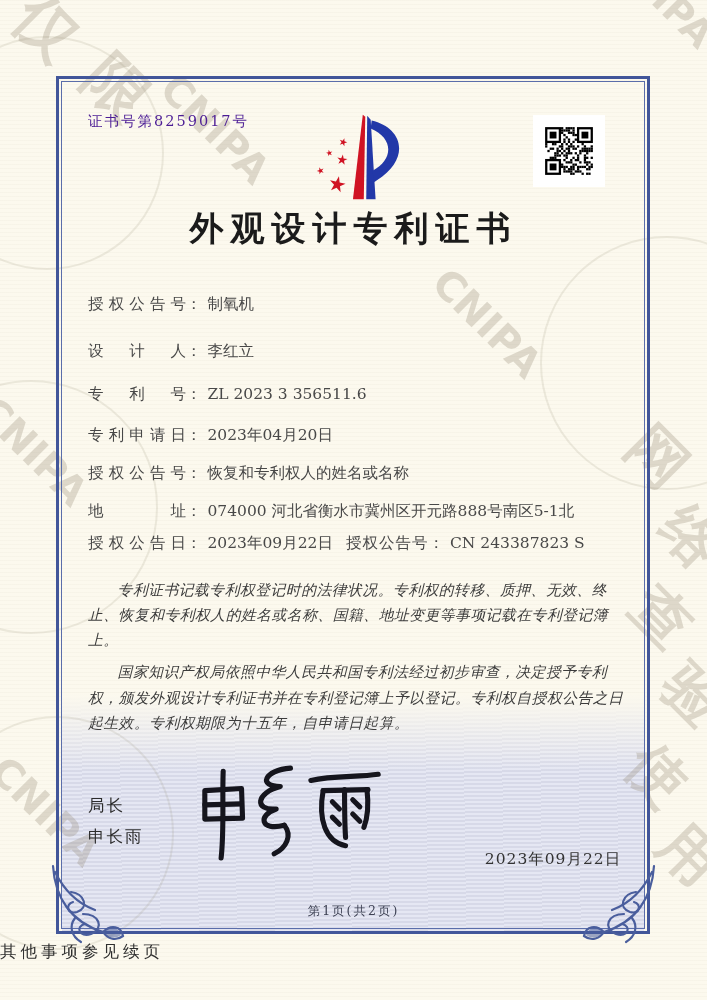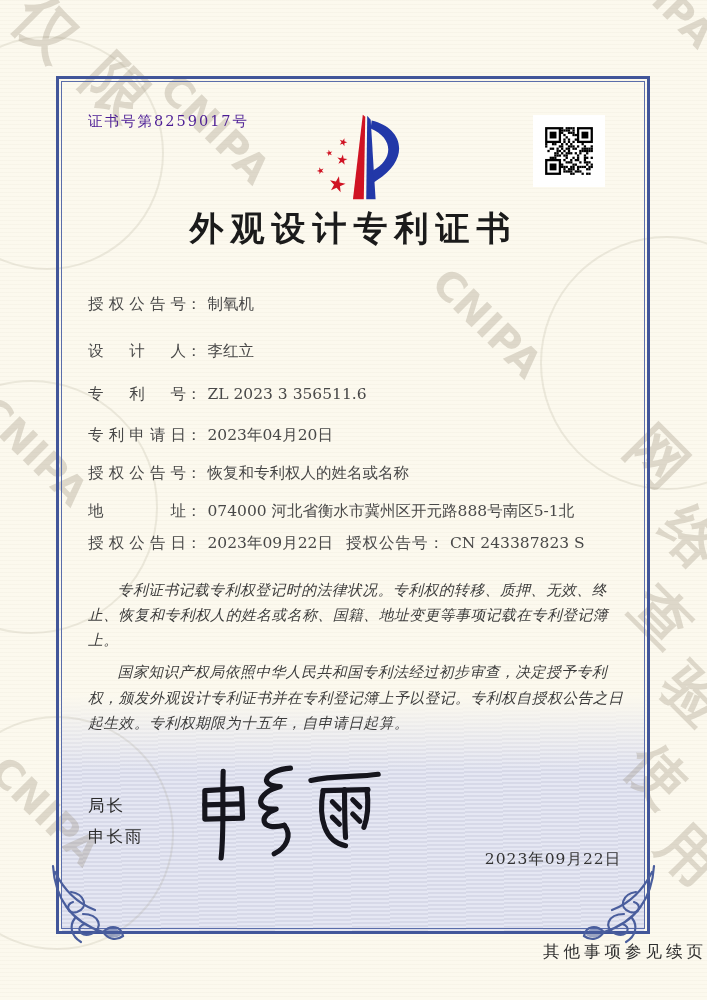--- a/index.html
+++ b/index.html
@@ -60,21 +60,21 @@
   .paras{position:absolute;left:88px;top:577px;width:538px;font-size:14.8px;line-height:1.7;
          color:#3c3c3c;font-style:italic;letter-spacing:.5px;}
   .paras p{margin:0 0 7px 0;text-indent:2em;}
 
   .officer-title{position:absolute;left:88px;top:795px;font-size:16.5px;color:#2c2c2c;letter-spacing:2px;}
   .officer-name{position:absolute;left:88px;top:826px;font-size:16.5px;color:#2c2c2c;letter-spacing:2px;text-align:right;}
   .signature{position:absolute;left:196px;top:760px;width:190px;height:102px;}
   .issue-date{position:absolute;left:468px;top:849px;width:170px;text-align:center;font-size:15.5px;
               letter-spacing:1px;color:#333;}
   .page-note{position:absolute;left:0;right:0;top:903px;text-align:center;font-size:12.5px;color:#3e4254;letter-spacing:2px;}
-  .cont-note{position:absolute;left:0;right:0;top:941px;text-align:right;font-size:16.5px;color:#2e2e2e;letter-spacing:4px;}
+  .cont-note{position:absolute;left:0;right:0;top:941px;text-align:left;font-size:16.5px;color:#2e2e2e;letter-spacing:4px;}
 
   .flourish{position:absolute;width:78px;height:88px;z-index:7;}
   .fl-r{left:580px;top:862px;}
   .fl-l{left:49px;top:862px;transform:scaleX(-1);}
 </style>
 </head>
 <body>
 
 <div class="page">
   <div class="texture"></div>
@@ -343,15 +343,16 @@
         <path d="M167 29 C169 46 167 58 164 66"></path>
         <path d="M145 29 C145 48 145 62 146 76"></path>
         <path d="M133 41 L140 48"></path>
         <path d="M153 39 L160 46"></path>
         <path d="M133 56 L140 63"></path>
         <path d="M153 53 L160 60"></path>
       </g>
     </svg>
 
     <div class="issue-date">2023年09月22日</div>
+    <div class="page-note">第1页(共2页)</div>
     <div class="cont-note">其他事项参见续页</div>
   </div>
 </div>
 
 </body></html>

